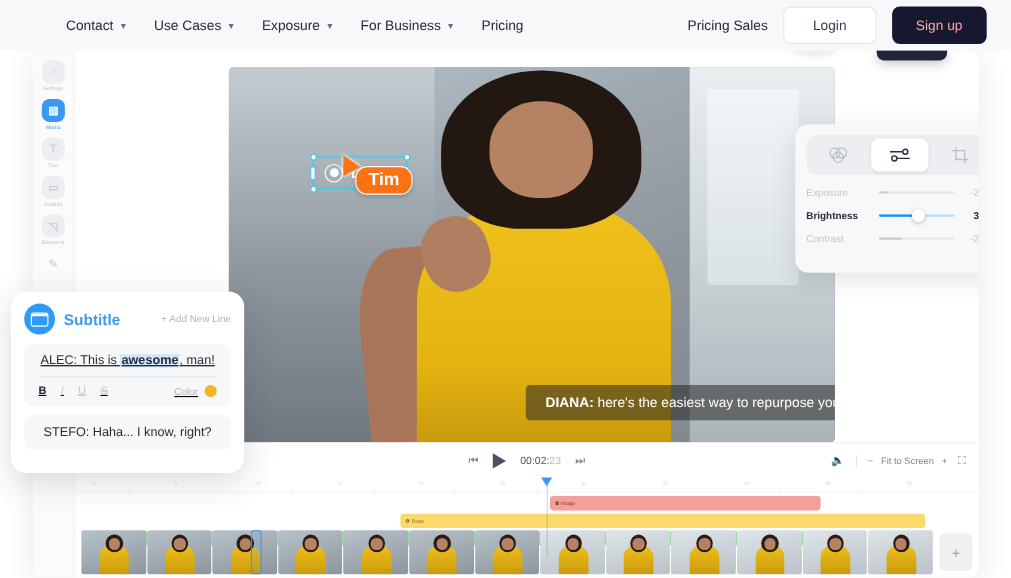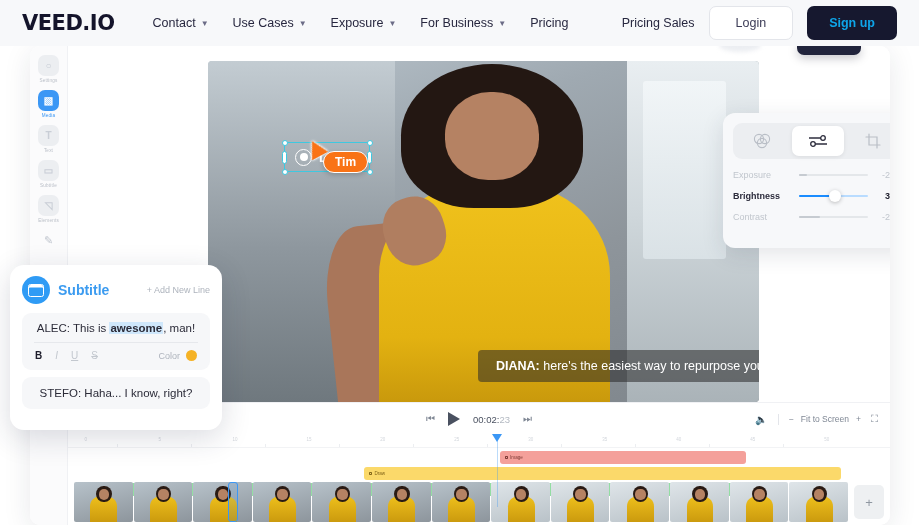--- a/index.html
+++ b/index.html
@@ -30,21 +30,21 @@
   }
   .caret { font-size: 8px; color: #6b6b86; line-height: 1; transform: translateY(1px); }
   .nav-right { margin-left: auto; display: flex; align-items: center; gap: 14px; }
   .contact-sales { font-size: 12.5px; color: #27273f; cursor: pointer; }
   .btn-login {
     font-size: 12.5px; color: #3a3a55; background: #fff;
     border: 1px solid #e3e5ea; border-radius: 7px;
     padding: 9px 26px; cursor: pointer;
   }
   .btn-signup {
-    font-size: 12.5px; font-weight: 700; color: #0ea5e9; background: #16182f;
+    font-size: 12.5px; font-weight: 400; color: #fca5a5; background: #16182f;
     border: none; border-radius: 7px; padding: 10px 22px; cursor: pointer;
   }
   .ghost-signup {
     position: absolute; top: 45px; right: 58px; width: 64px; height: 10px;
     background: #21243c; border-radius: 0 0 7px 7px; z-index: 40;
     box-shadow: 0 3px 10px rgba(20,20,40,0.25);
   }
   .ghost-blob {
     position: absolute; top: 38px; right: 158px; width: 42px; height: 14px;
     background: #eceef2; border-radius: 50%; z-index: 39; filter: blur(2px);
@@ -124,21 +124,21 @@
   .hdl.m { width:5px; height:13px; border-radius:3px; }
 
   
   .cursor-tag { position: absolute; display: flex; align-items: flex-start; z-index: 30; }
   .cur-arrow {
     width: 0; height: 0; border-left: 9px solid transparent; border-right: 9px solid transparent;
     border-bottom: 17px solid currentColor; transform: rotate(-28deg);
     filter: drop-shadow(0 0 1.2px #fff) drop-shadow(0 0 1.2px #fff);
   }
   .cur-label {
-    color:#fff; font-size: 12px; font-weight: 700; border-radius: 11px;
+    color:#fff; font-size: 16px; font-weight: 700; border-radius: 11px;
     padding: 3px 11px; margin-left: -2px; margin-top: 11px;
     border: 1.5px solid #fff; box-shadow: 0 2px 5px rgba(0,0,0,.18);
   }
 
   
   .caption {
     position: absolute; left: 270px; bottom: 20px; z-index: 25;
     background: rgba(40,40,40,0.55); border-radius: 4px;
     padding: 9px 18px; color: #fff; font-size: 12.5px; white-space: nowrap;
   }
@@ -186,21 +186,21 @@
     width: 28px; height: 28px; border-radius: 50%; background: #2f9bf5;
     display: flex; align-items: center; justify-content: center;
   }
   .sub-avatar::after {
     content: ''; width: 14px; height: 11px; border: 1.6px solid #fff; border-radius: 2.5px;
     box-shadow: inset 0 4px 0 -1.5px #fff;
   }
   .sub-title { color: #3b9bf0; font-size: 14px; font-weight: 700; }
   .sub-add { margin-left: auto; font-size: 9px; color: #aeb4bd; cursor: pointer; }
   .sub-card {
-    background: #f6f7f9; border-radius: 9px; margin-top: 9px; padding: 9px 10px;
+    background: #f6f7f9; border-radius: 9px; margin-top: 9px; padding: 9px 10px; text-decoration: underline;
   }
   .sub-line { font-size: 11.5px; color: #2b2b38; text-align: center; }
   .sub-line .hl { background: #cfe7fb; font-weight: 700; padding: 0 1px; }
   .sub-div { height: 1px; background: #e6e8ec; margin: 8px 2px 0; }
   .sub-tools { display: flex; align-items: center; gap: 13px; padding: 7px 3px 0; }
   .st { font-size: 10px; color: #c3c8cf; cursor: pointer; }
   .st.on { color: #1d1d2b; font-weight: 700; }
   .st.u { text-decoration: underline; }
   .st.s { text-decoration: line-through; }
   .st-color { margin-left: auto; font-size: 9px; color: #aeb4bd; display: flex; align-items: center; gap: 6px; cursor: pointer; }
@@ -265,21 +265,20 @@
   }
   .sel-handle {
     position: absolute; left: 154px; bottom: 0; width: 10px; height: 40px;
     border: 1.5px solid #3b97f5; border-radius: 3px; background: rgba(59,151,240,.12); z-index: 8;
   }
 </style>
 </head>
 <body>
 
 <div class="topnav">
-  <div class="brand">VEED.IO</div>
 
   <div class="nav-links">
     <div class="nav-link">
       <span>Contact</span>
       <span class="caret">▼</span>
     </div>
     <div class="nav-link">
       <span>Use Cases</span>
       <span class="caret">▼</span>
     </div>

